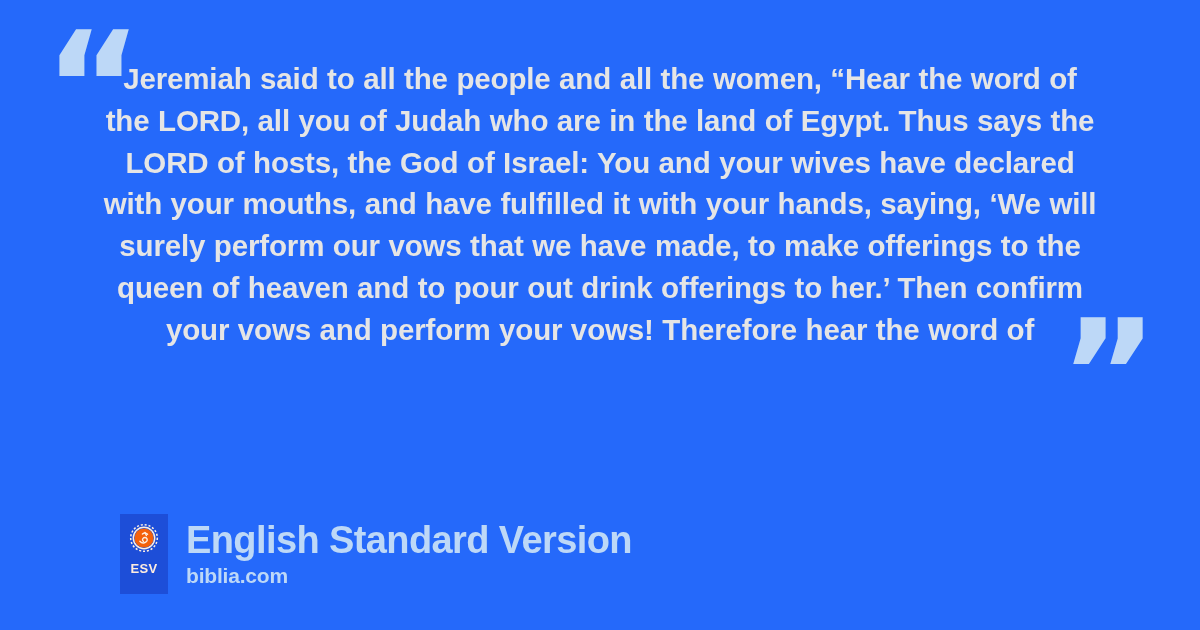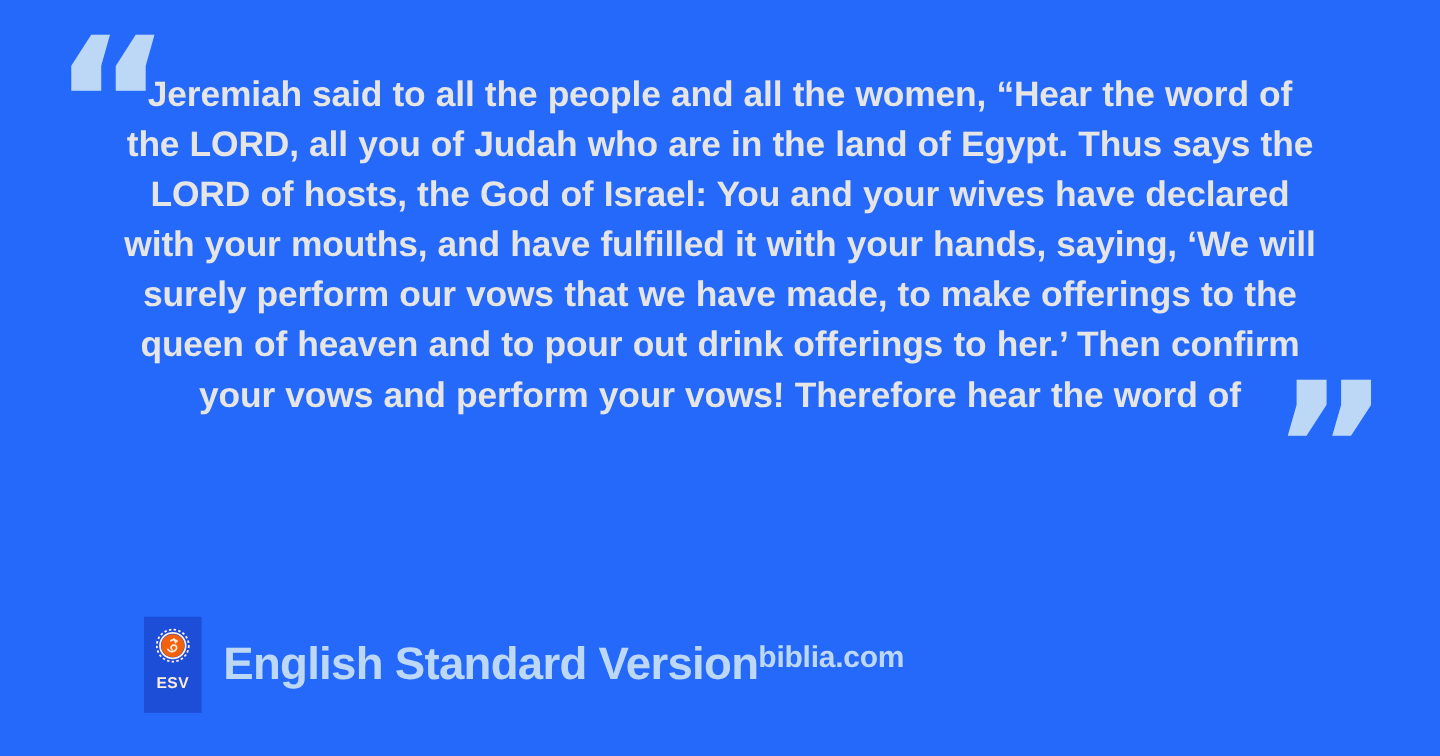--- a/index.html
+++ b/index.html
@@ -88,37 +88,37 @@
     color: #fdece0;
     font-family: "Liberation Sans", sans-serif;
     font-weight: 700;
     font-size: 13px;
     letter-spacing: 0.4px;
     line-height: 1;
   }
   #footer-text {
     margin-left: 18px;
     display: flex;
-    flex-direction: row;
+    flex-direction: column;
     justify-content: flex-start;
   }
   #translation-name {
     color: #bdd8f7;
     font-family: "Liberation Sans", sans-serif;
     font-weight: 700;
     font-size: 38px;
     line-height: 42px;
     letter-spacing: -0.6px;
   }
   #site-url {
     margin-top: 2px;
     color: #bdd8f7;
     font-family: "Liberation Sans", sans-serif;
     font-weight: 700;
-    font-size: 25px;
+    font-size: 21px;
     line-height: 26px;
     letter-spacing: -0.2px;
   }
 </style>
 </head>
 <body>
 
 <div id="card">
 
   <span id="quote-open" class="quote-mark">“</span>

